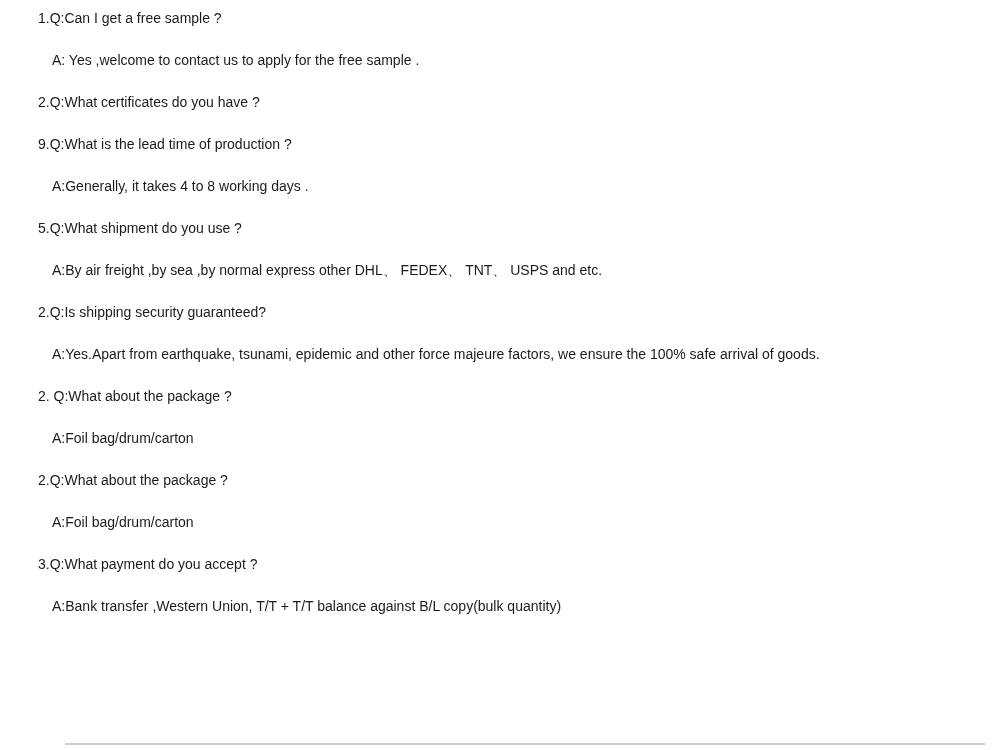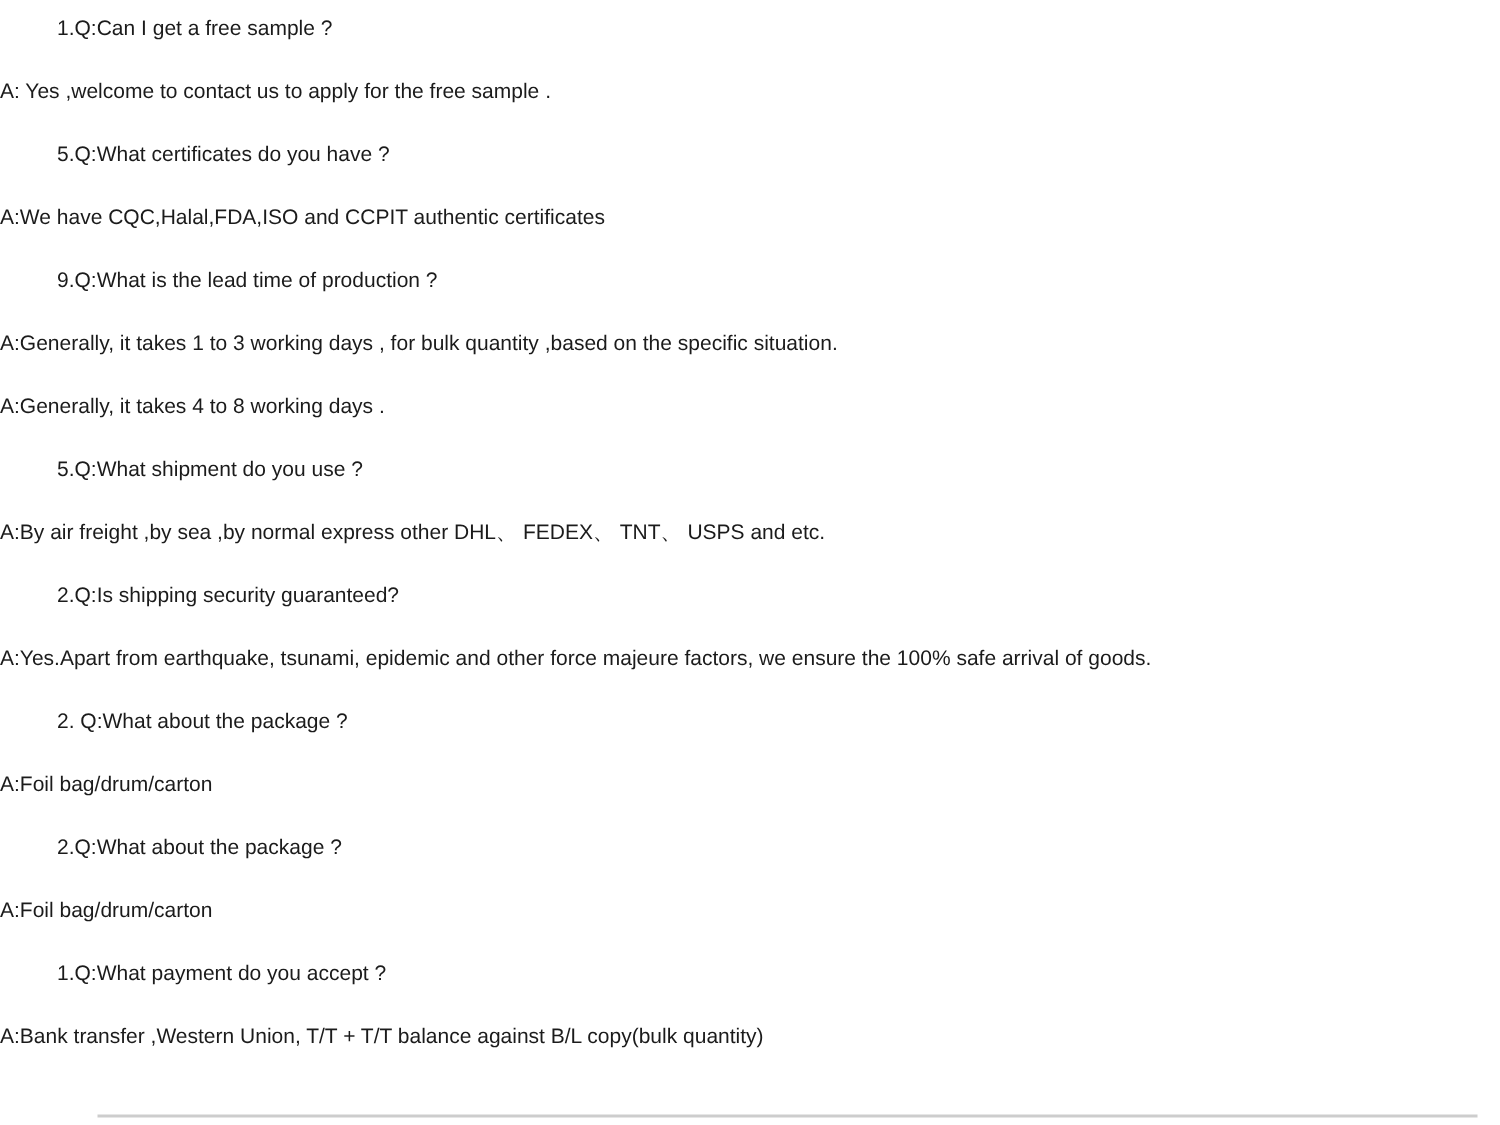--- a/index.html
+++ b/index.html
@@ -22,55 +22,53 @@
   }
   .line {
     height: 42px;
     line-height: 42px;
     font-size: 14px;
     color: #1b1b1b;
     white-space: pre;
     overflow: visible;
   }
   .q-line { padding-left: 38px; }
-  .a-line { }
+  .a-line { padding-left: 52px; }
   .bottom-divider {
     position: absolute;
     top: 743px;
     left: 65px;
     width: 920px;
     height: 2px;
     background: #c4c4c4;
     opacity: 0.85;
   }
 </style>
 </head>
 <body>
 
 <div class="faq-document">
   <div class="line q-line">1.Q:Can I get a free sample ?</div>
   <div class="line a-line">A: Yes ,welcome to contact us to apply for the free sample .</div>
 
-  <div class="line q-line">5.Q:What certificates do you have ?</div>
-  <div class="line a-line">A:We have CQC,Halal,FDA,ISO and CCPIT authentic certificates</div>
+  <div class="line q-line">2.Q:What certificates do you have ?</div>
 
   <div class="line q-line">9.Q:What is the lead time of production ?</div>
-  <div class="line a-line">A:Generally, it takes 1 to 3 working days , for bulk quantity ,based on the specific situation.</div>
 
   <div class="line a-line">A:Generally, it takes 4 to 8 working days .</div>
 
   <div class="line q-line">5.Q:What shipment do you use ?</div>
   <div class="line a-line">A:By air freight ,by sea ,by normal express other DHL、 FEDEX、 TNT、 USPS and etc.</div>
 
   <div class="line q-line">2.Q:Is shipping security guaranteed?</div>
   <div class="line a-line">A:Yes.Apart from earthquake, tsunami, epidemic and other force majeure factors, we ensure the 100% safe arrival of goods.</div>
 
   <div class="line q-line">2. Q:What about the package ?</div>
   <div class="line a-line">A:Foil bag/drum/carton</div>
 
   <div class="line q-line">2.Q:What about the package ?</div>
   <div class="line a-line">A:Foil bag/drum/carton</div>
 
-  <div class="line q-line">1.Q:What payment do you accept ?</div>
+  <div class="line q-line">3.Q:What payment do you accept ?</div>
   <div class="line a-line">A:Bank transfer ,Western Union, T/T + T/T balance against B/L copy(bulk quantity)</div>
 </div>
 
 <div class="bottom-divider"></div>
 
 </body></html>

